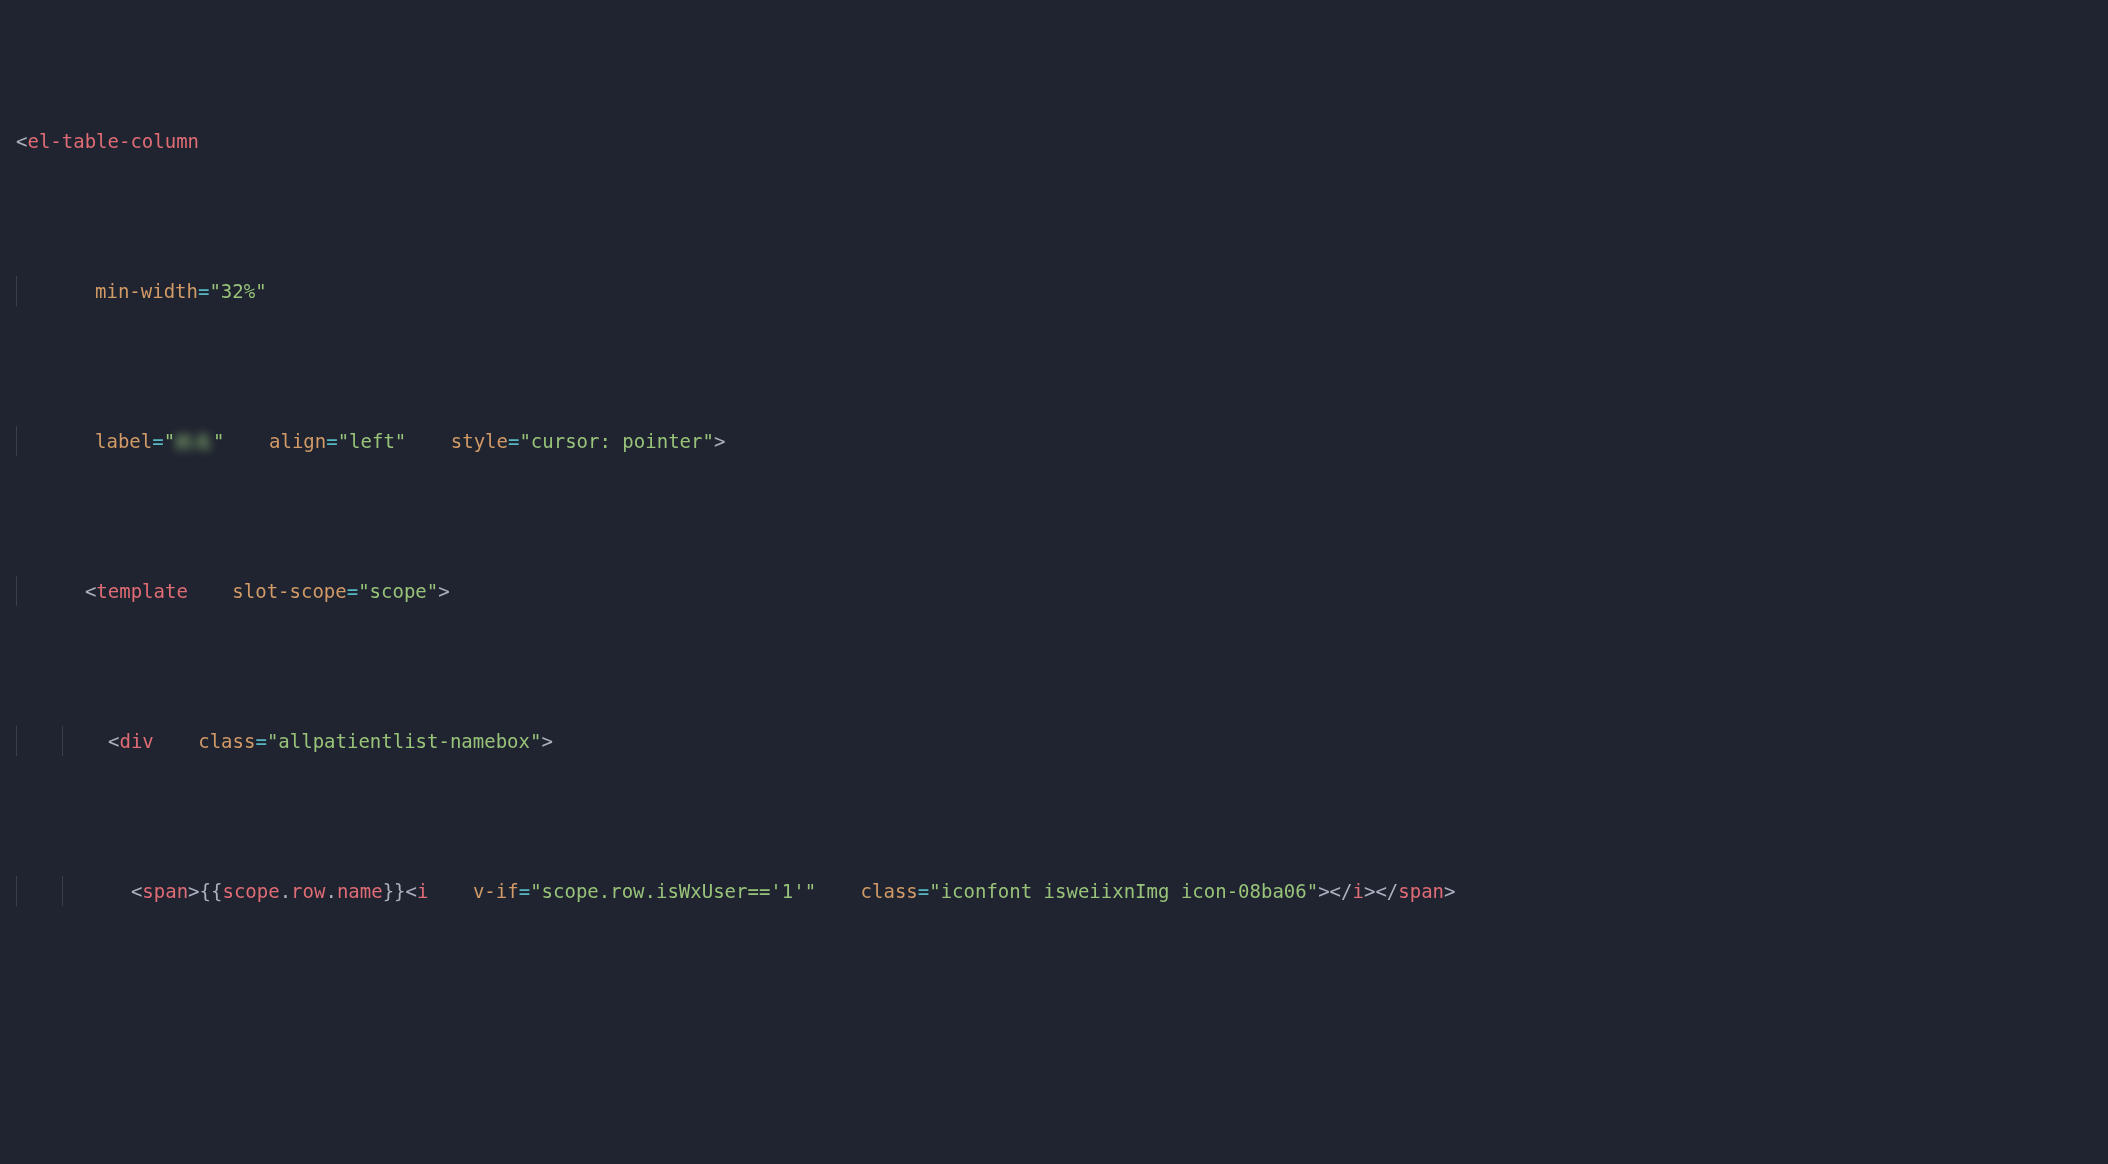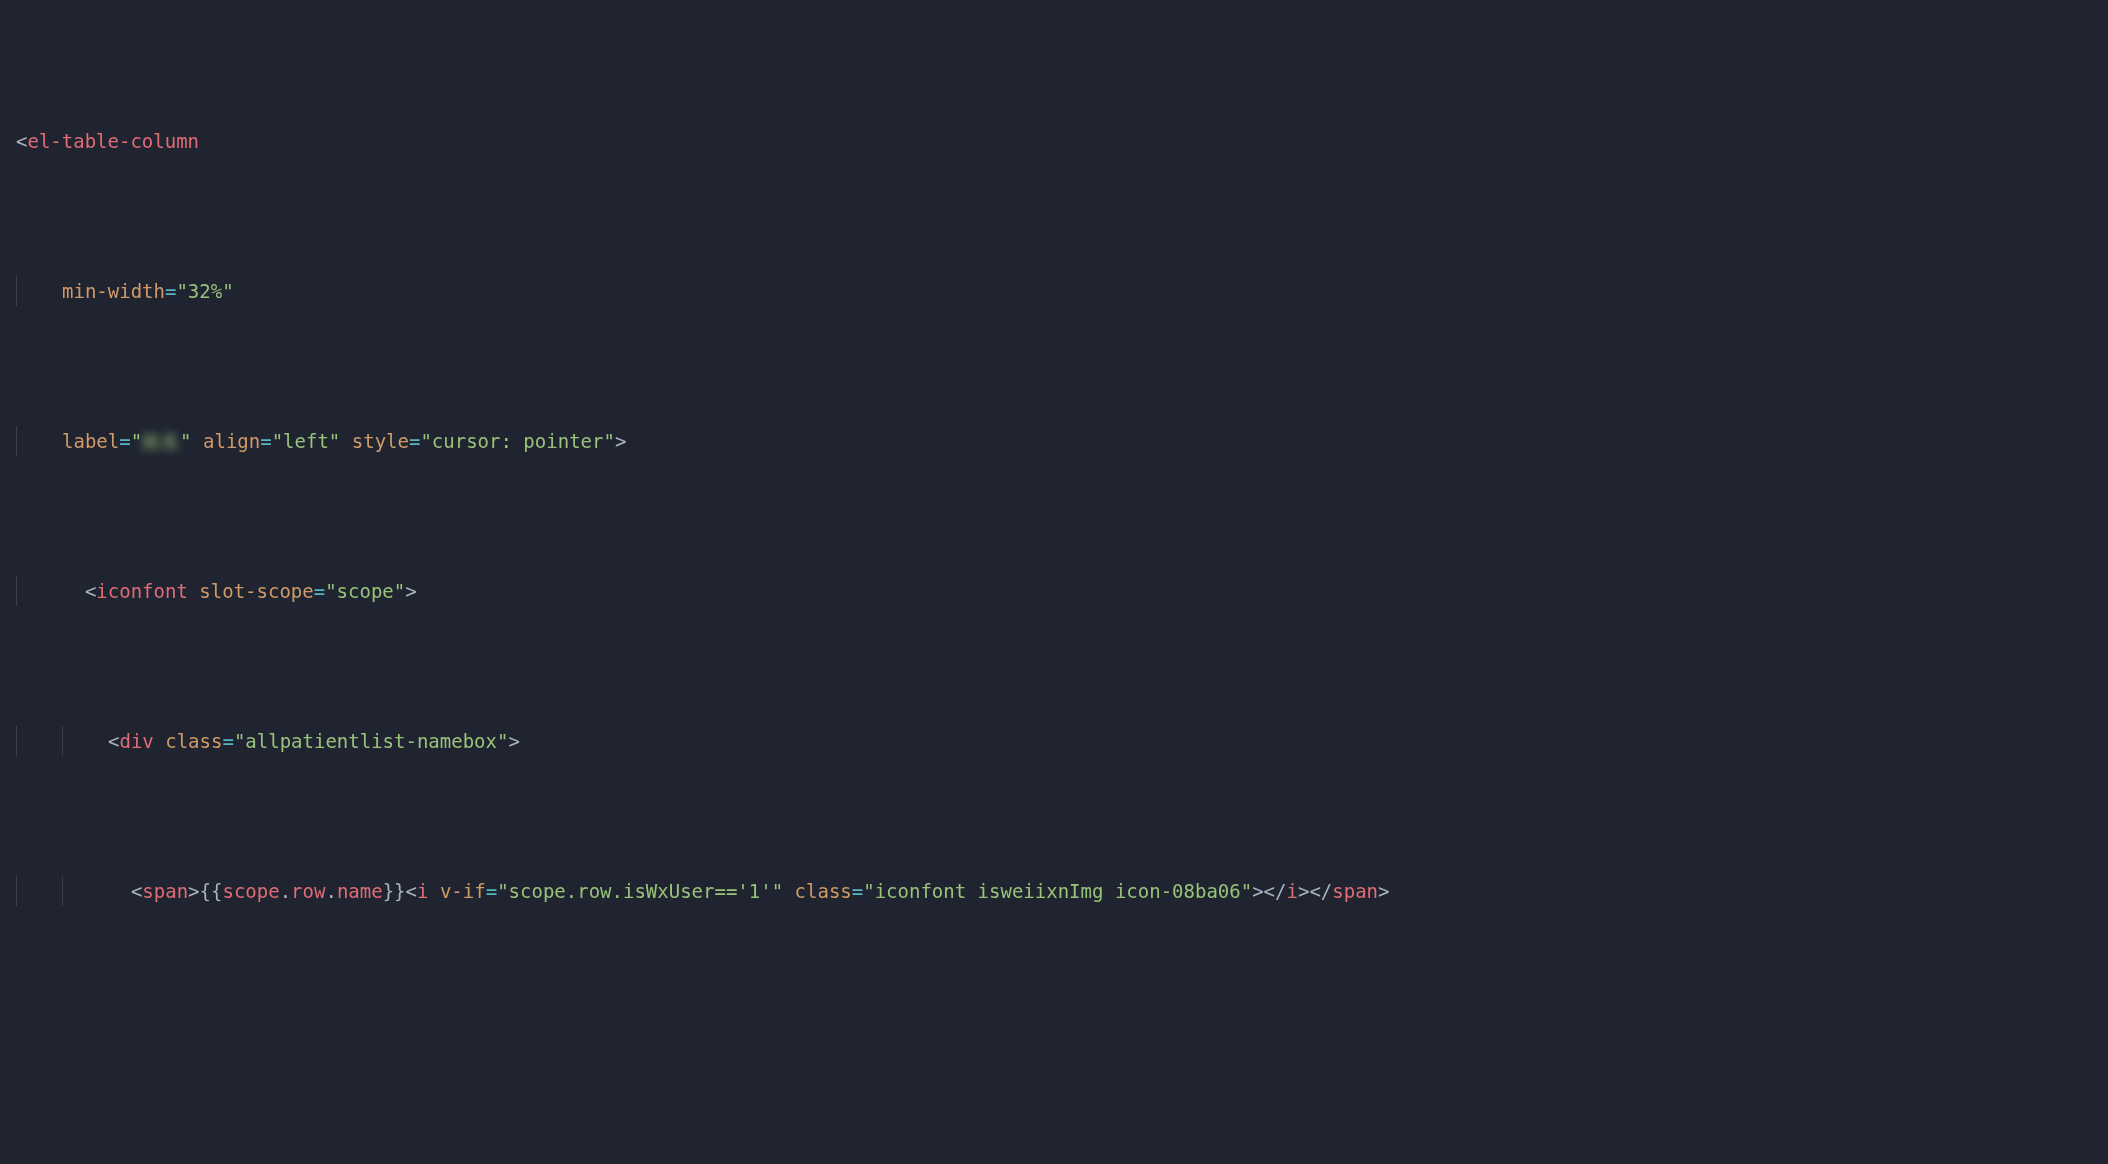--- a/index.html
+++ b/index.html
@@ -42,21 +42,21 @@
     top:0;
     bottom:0;
     border-left:1px solid #3b4048;
   }
   .code{
     flex:1 1 auto;
     white-space:pre;
   }
   .cyan  {color:#56b6c2;}
   .red   {color:#e06c75;}
-  .orange{color:#d19a66;}
+  .orange{color:#d19a66;margin-left:33px;}
   .green {color:#98c379;}
   .grey  {color:#abb2bf;}
   .blur  {filter:blur(4px);}
 </style>
 </head>
 <body>
 
 <div class="editor">
 
   
@@ -77,21 +77,21 @@
   <div class="line">
     <span class="gutter"></span>
     <span class="indents"><span class="ig"></span></span>
     <span class="code"><span class="orange">label</span><span class="cyan">=</span><span class="green">"</span><span class="green blur">姓名</span><span class="green">"</span><span class="grey"> </span><span class="orange">align</span><span class="cyan">=</span><span class="green">"left"</span><span class="grey"> </span><span class="orange">style</span><span class="cyan">=</span><span class="green">"cursor: pointer"</span><span class="grey">&gt;</span></span>
   </div>
 
   
   <div class="line">
     <span class="gutter"></span>
     <span class="indents"><span class="ig"></span></span>
-    <span class="code">  <span class="grey">&lt;</span><span class="red">iconfont</span><span class="grey"> </span><span class="orange">slot-scope</span><span class="cyan">=</span><span class="green">"scope"</span><span class="grey">&gt;</span></span>
+    <span class="code">  <span class="grey">&lt;</span><span class="red">template</span><span class="grey"> </span><span class="orange">slot-scope</span><span class="cyan">=</span><span class="green">"scope"</span><span class="grey">&gt;</span></span>
   </div>
 
   
   <div class="line">
     <span class="gutter"></span>
     <span class="indents"><span class="ig"></span><span class="ig"></span></span>
     <span class="code"><span class="grey">&lt;</span><span class="red">div</span><span class="grey"> </span><span class="orange">class</span><span class="cyan">=</span><span class="green">"allpatientlist-namebox"</span><span class="grey">&gt;</span></span>
   </div>
 
   

